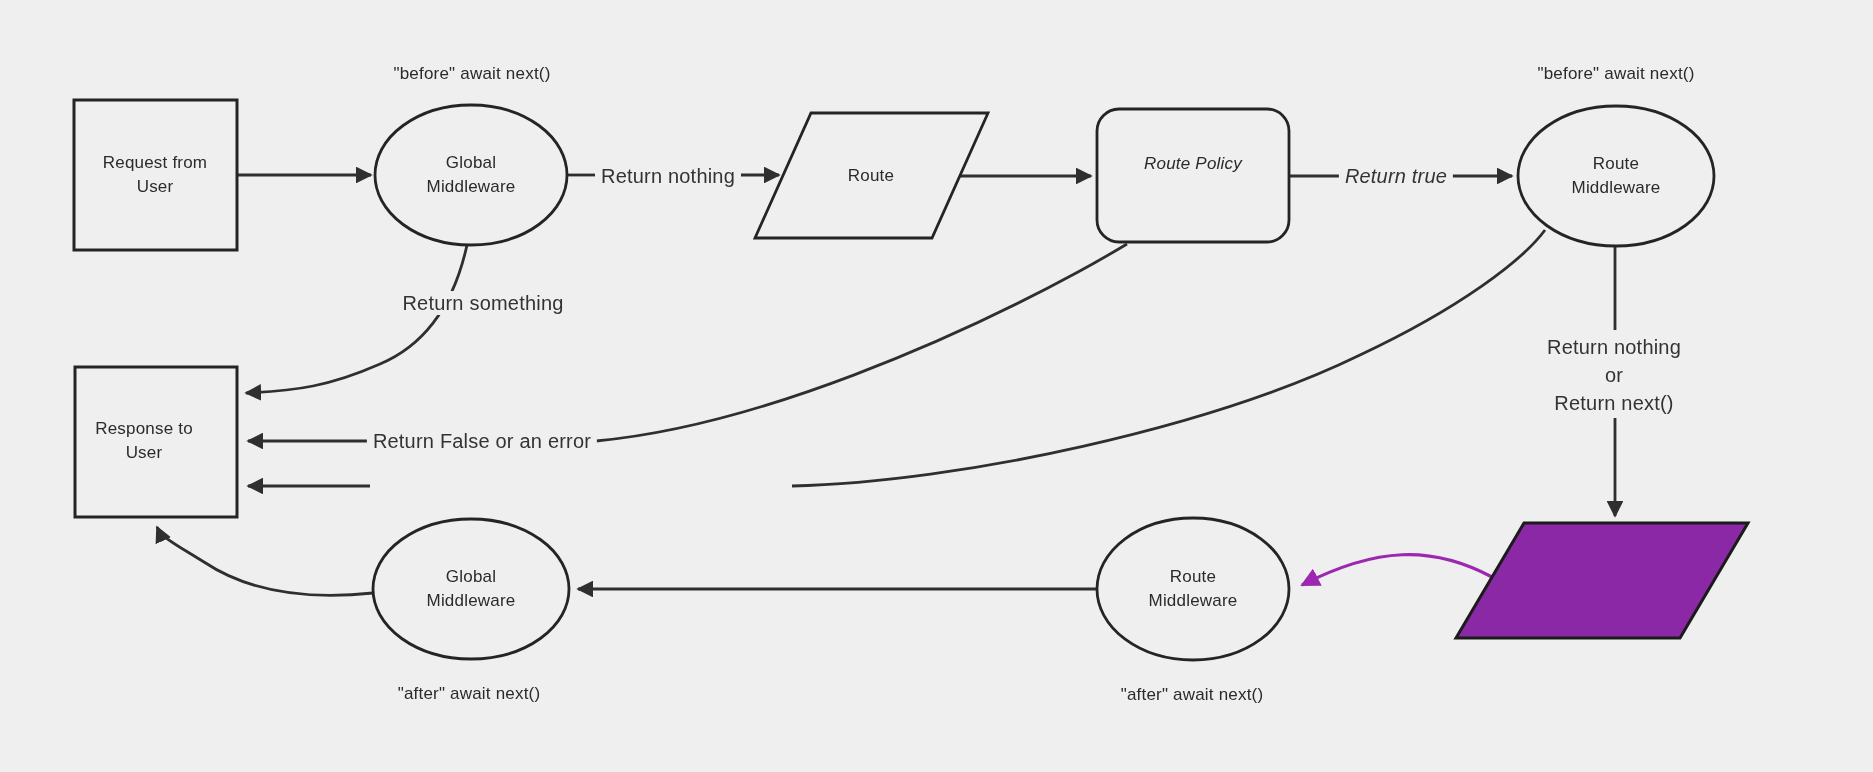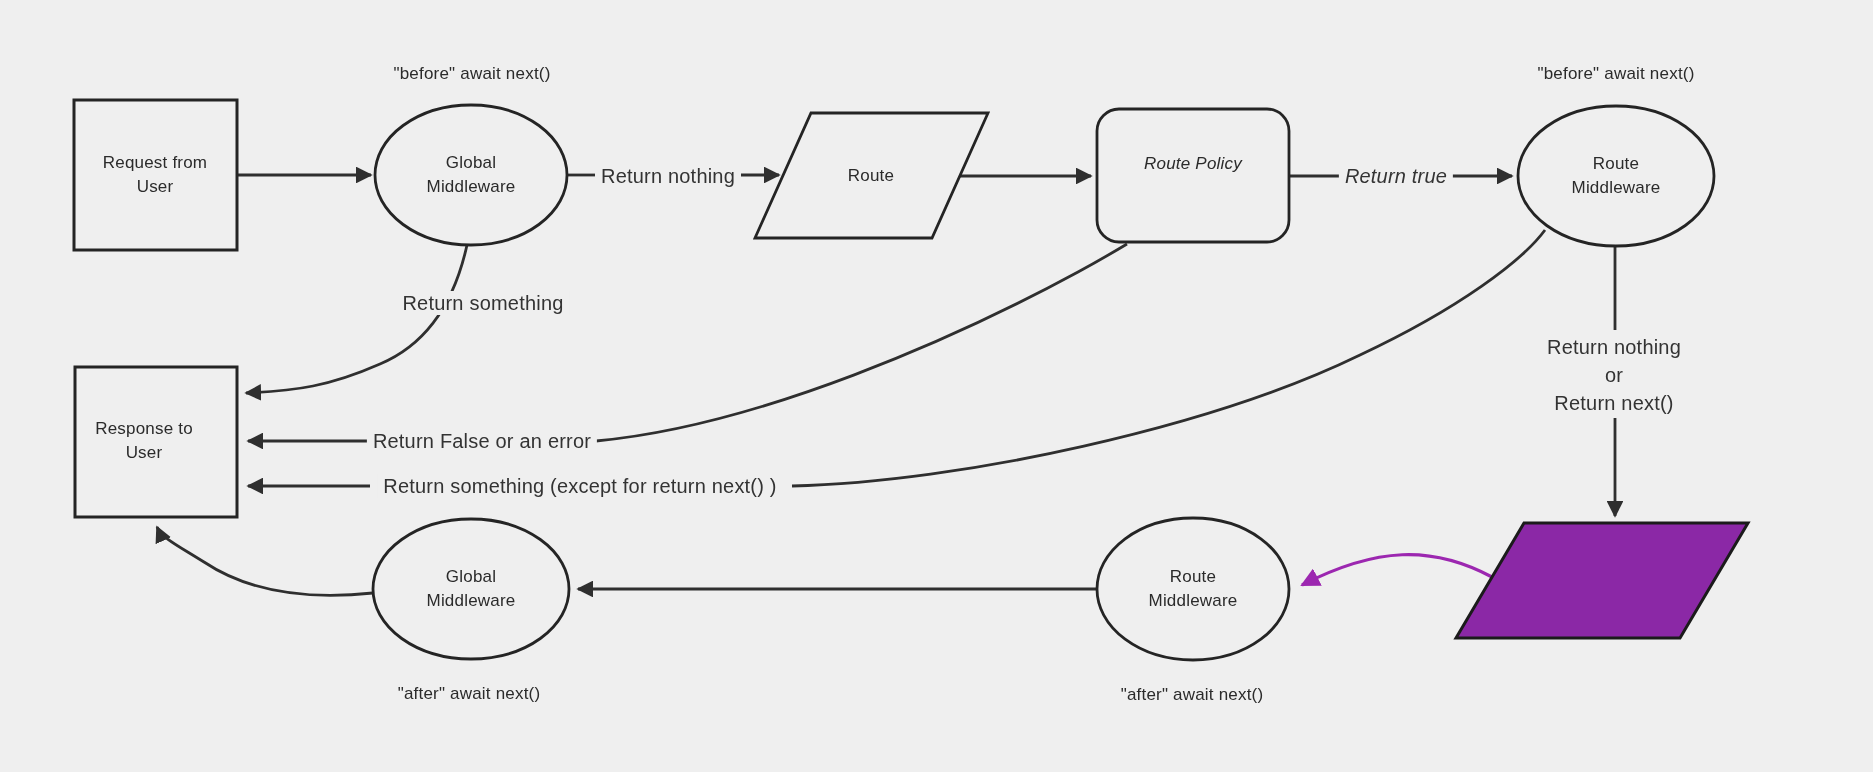--- a/index.html
+++ b/index.html
@@ -91,20 +91,19 @@
 
   <div class="lbl annotation" style="left:472px;top:74px;">"before" await next()</div>
   <div class="lbl annotation" style="left:1616px;top:74px;">"before" await next()</div>
   <div class="lbl annotation" style="left:469px;top:694px;">"after" await next()</div>
   <div class="lbl annotation" style="left:1192px;top:695px;">"after" await next()</div>
 
   <div class="lbl edge-label" style="left:668px;top:176px;">Return nothing</div>
   <div class="lbl edge-label" style="left:1396px;top:176px;font-style:italic;">Return true</div>
   <div class="lbl edge-label" style="left:459px;top:303px;margin-left:24px;">Return something</div>
   <div class="lbl edge-label" style="left:482px;top:441px;">Return False or an error</div>
-  <div class="lbl edge-label" style="left:580px;top:486px;">Return something (except for return next() )</div>
   <div class="lbl edge-label multiline" style="left:1614px;top:375px;">
     <div>Return nothing</div>
     <div>or</div>
     <div>Return next()</div>
   </div>
 
 </div>
 
 </body></html>

